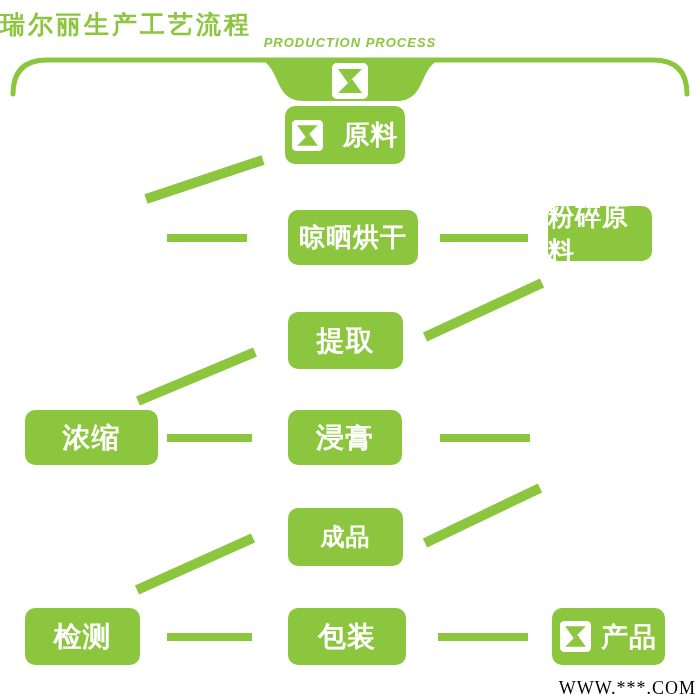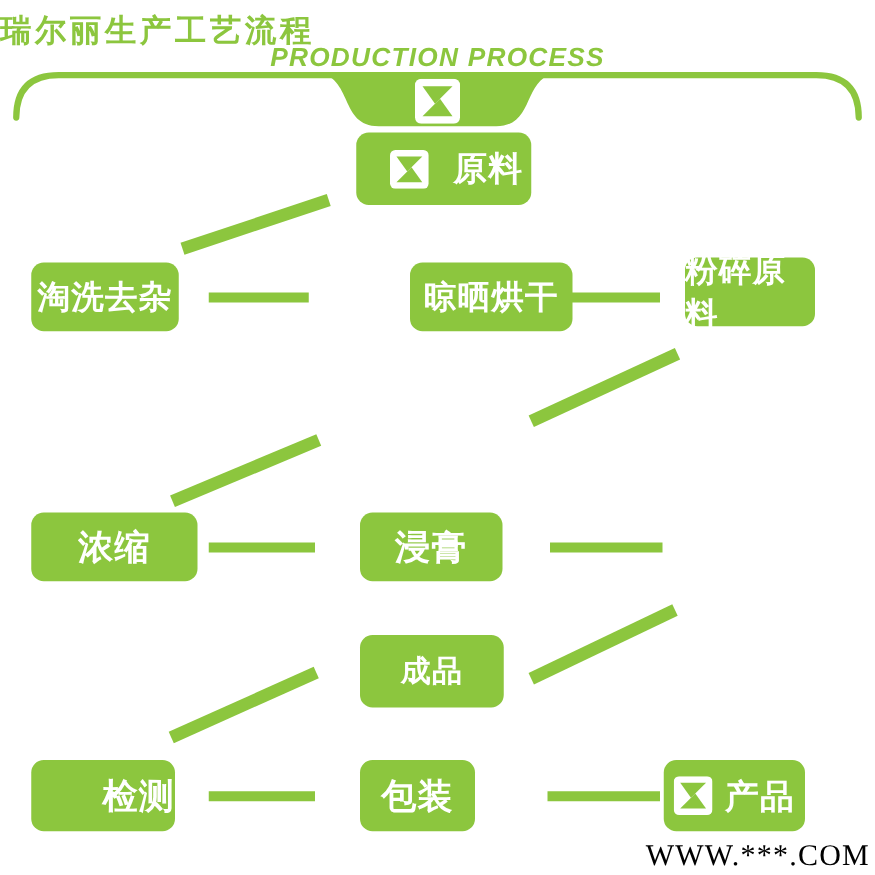--- a/index.html
+++ b/index.html
@@ -13,49 +13,49 @@
     position:relative;width:700px;height:700px;overflow:hidden;
     background:var(--bg);
     font-family:"Liberation Sans","DejaVu Sans",sans-serif;
   }
   .title{
     position:absolute;top:8px;left:0;width:700px;
     color:var(--accent);font-size:25px;font-weight:bold;letter-spacing:3px;
   }
   .subtitle{
     position:absolute;top:35px;left:0;width:700px;text-align:center;
-    color:var(--accent);font-size:21px;font-weight:bold;font-style:italic;letter-spacing:1px;
+    color:var(--accent);font-size:13px;font-weight:bold;font-style:italic;letter-spacing:1px;
   }
   svg.overlay{position:absolute;left:0;top:0;pointer-events:none;}
   .accent-fill{fill:var(--accent);}
   .accent-stroke{stroke:var(--accent);}
   .node{
     position:absolute;background:var(--accent);border-radius:10px;
     color:var(--on-accent);font-weight:bold;font-size:26px;letter-spacing:1px;
     display:flex;align-items:center;justify-content:center;
   }
   .logo-icon{width:31px;height:31px;flex:0 0 auto;display:block;}
   .tab-logo{position:absolute;left:332px;top:63px;width:36px;height:36px;}
   .tab-logo .logo-icon{width:36px;height:36px;}
-  #n-raw{left:285px;top:106px;width:120px;height:58px;gap:20px;font-size:27px;padding-left:20px;}
+  #n-raw{left:285px;top:106px;width:120px;height:58px;gap:20px;font-size:27px;}
   #n-wash{left:25px;top:210px;width:118px;height:55px;}
-  #n-dry{left:288px;top:210px;width:130px;height:55px;margin-left:40px;}
+  #n-dry{left:288px;top:210px;width:130px;height:55px;}
   #n-crush{left:548px;top:206px;width:104px;height:55px;}
   #n-extract{left:288px;top:312px;width:115px;height:57px;font-size:28px;}
   #n-conc{left:25px;top:410px;width:133px;height:55px;font-size:28px;}
   #n-paste{left:288px;top:410px;width:114px;height:55px;font-size:28px;text-align:right;}
   #n-spray{left:548px;top:410px;width:118px;height:55px;}
   #n-finished{left:288px;top:508px;width:115px;height:58px;font-size:24px;}
-  #n-test{left:25px;top:608px;width:115px;height:57px;font-size:28px;justify-content:flex-end;}
-  #n-pack{left:288px;top:608px;width:92px;height:57px;font-size:28px;}
-  #n-product{left:531px;top:608px;width:113px;height:57px;gap:10px;font-size:27px;}
+  #n-test{left:25px;top:608px;width:115px;height:57px;font-size:28px;}
+  #n-pack{left:288px;top:608px;width:118px;height:57px;font-size:28px;}
+  #n-product{left:552px;top:608px;width:113px;height:57px;gap:10px;font-size:27px;}
   .watermark{
     position:absolute;right:4px;bottom:1px;
     font-family:"Liberation Serif","DejaVu Serif",serif;
-    font-size:24px;color:var(--wm);letter-spacing:1px;
+    font-size:18px;color:var(--wm);letter-spacing:1px;
   }
 </style>
 </head>
 <body>
 
 <div class="canvas">
 
   <div class="title">瑞尔丽生产工艺流程</div>
   <div class="subtitle">PRODUCTION PROCESS</div>
 
@@ -87,32 +87,32 @@
 
   <div class="node" id="n-raw">
     <svg class="logo-icon" viewBox="0 0 36 36">
       <rect x="0" y="0" width="36" height="36" rx="5" fill="#FFFFFF"></rect>
       <polygon points="6,6 30,6 16,20" class="accent-fill"></polygon>
       <polygon points="6,30 30,30 20,16" class="accent-fill"></polygon>
     </svg>
     <span>原料</span>
   </div>
 
-  <div class="node" id="n-wash">
-    <span>淘洗去杂</span>
-  </div>
 
   <div class="node" id="n-dry">
     <span>晾晒烘干</span>
   </div>
 
   <div class="node" id="n-crush">
     <span>粉碎原料</span>
   </div>
 
+  <div class="node" id="n-extract">
+    <span>提取</span>
+  </div>
 
   <div class="node" id="n-conc">
     <span>浓缩</span>
   </div>
 
   <div class="node" id="n-paste">
     <span>浸膏</span>
   </div>
 
 

